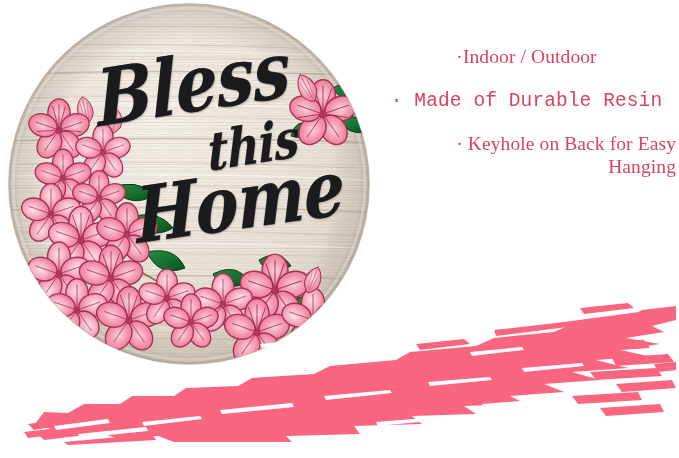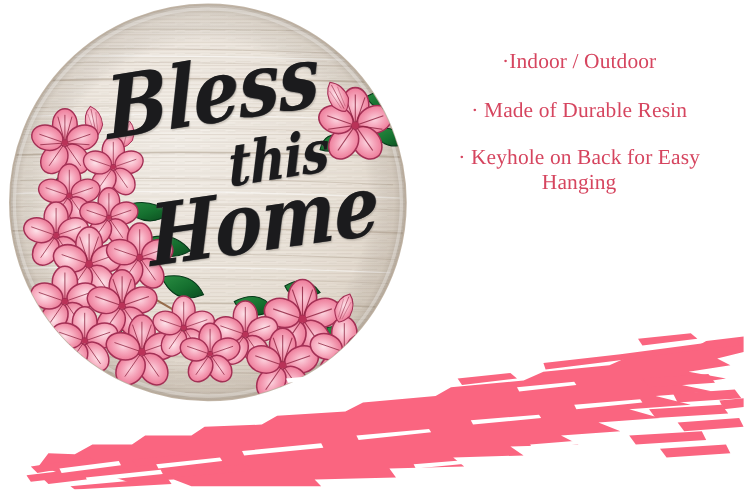--- a/index.html
+++ b/index.html
@@ -81,23 +81,23 @@
     color: #d6455f;
     font-family: "Liberation Serif", serif;
     font-size: 19.5px;
     line-height: 1.16;
     margin: 0 0 21px 0;
     letter-spacing: 0.1px;
     white-space: pre-line;
   }
   .feature-line:last-child { margin-bottom: 0; }
   #feature-line-1 { font-size: 19.5px; }
-  #feature-line-2 { font-size: 19.5px; }
+  #feature-line-2 { font-size: 19.5px; font-family: Liberation Mono, monospace; }
   #feature-line-3 { font-size: 20px; letter-spacing: -0.1px; }
-  #feature-line-4 { font-size: 19.5px; }
+  #feature-line-4 { font-size: 19.5px; text-align: right; }
 
   
   #brush-stroke {
     position: absolute;
     left: 24px;
     top: 300px;
     width: 655px;
     height: 145px;
   }
   #brush-svg { display: block; width: 655px; height: 145px; }

